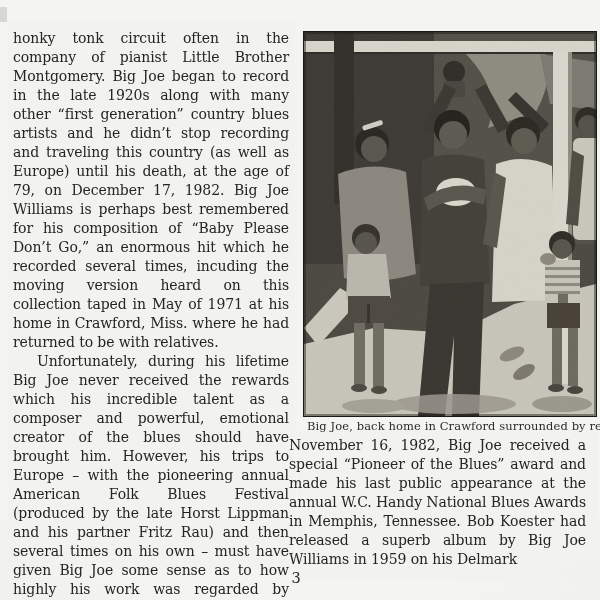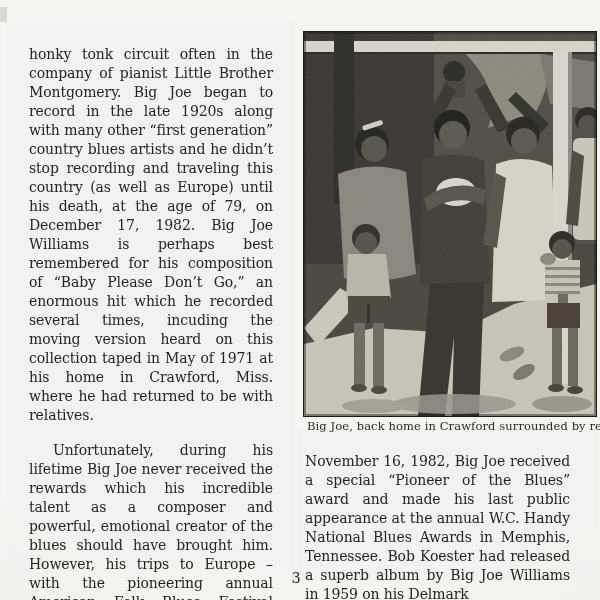--- a/index.html
+++ b/index.html
@@ -17,21 +17,21 @@
     position:absolute;background:#f0f2ee;opacity:.55;pointer-events:none;
   }
   .band-left{left:7px;top:22px;width:288px;height:548px;}
   .band-right{left:298px;top:430px;width:300px;height:150px;}
   .smudge{position:absolute;left:0;top:7px;width:7px;height:15px;background:#c8c8c4;opacity:.65;}
   .col{
     position:absolute;text-align:justify;
     font-size:14px;line-height:19px;letter-spacing:-0.1px;
     color:#262420;
   }
-  .col p{margin:16px;padding:0;}
+  .col p{margin:0;padding:0;}
   .col-left{left:13px;top:29px;width:276px;}
   .col-left p + p{text-indent:24px;}
   .col-right{left:289px;top:436px;width:297px;}
   .photo-frame{
     position:absolute;left:303px;top:31px;width:292px;height:384px;
     border:1px solid #1b1a17;background:#45423c;
   }
   .photo-frame svg{display:block;width:100%;height:100%;}
   .photo-caption{
     position:absolute;left:307px;top:419px;width:290px;

